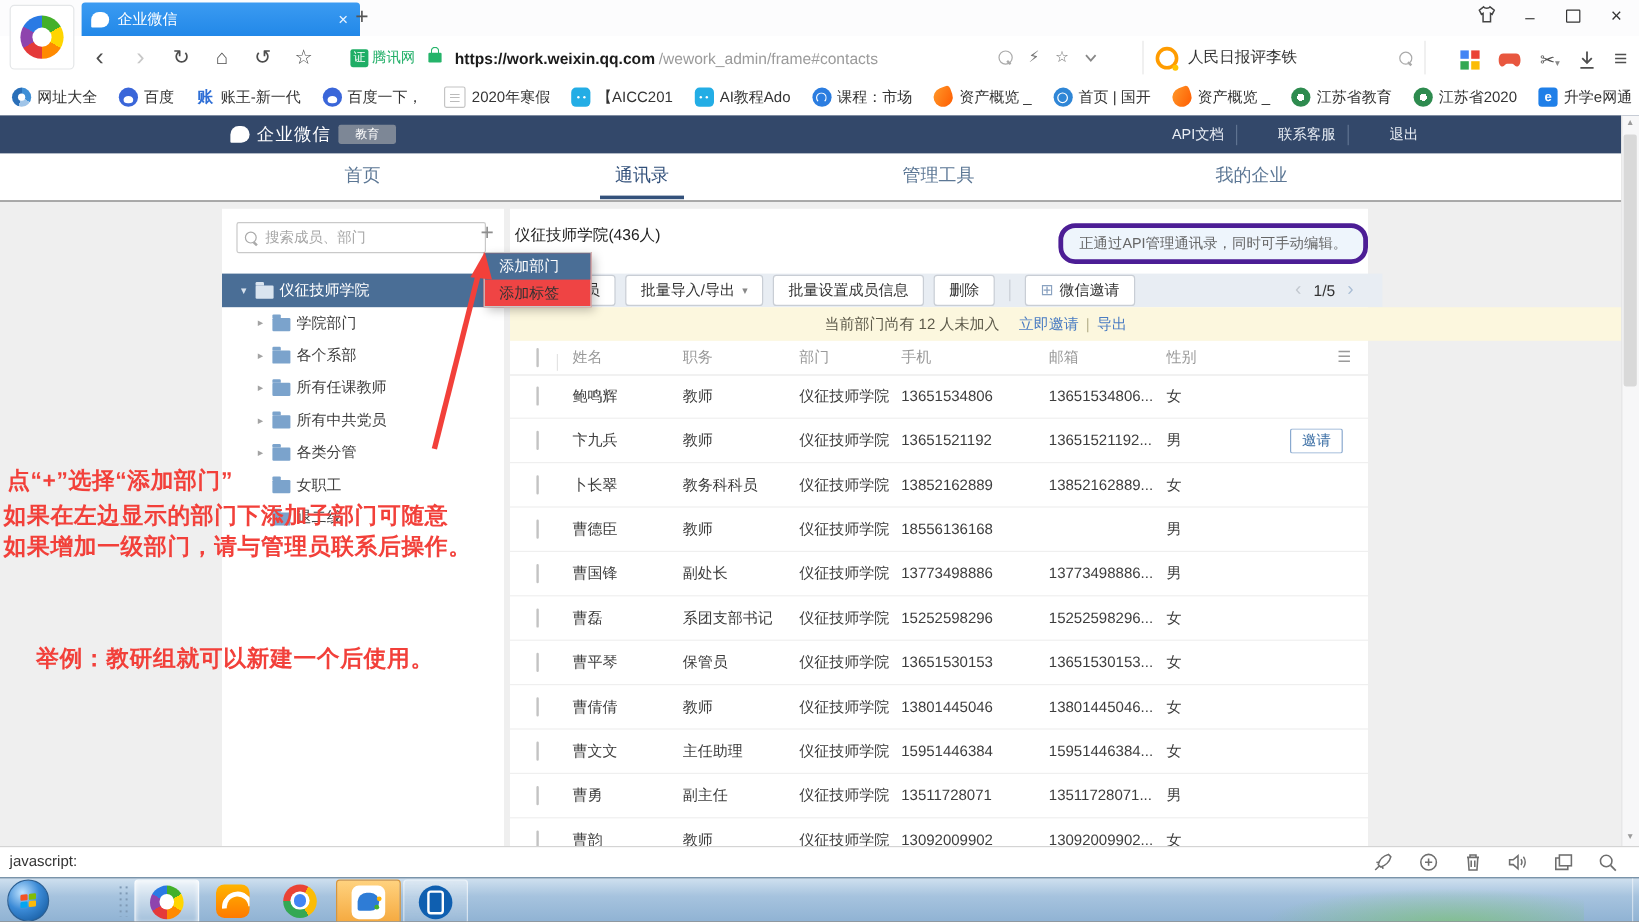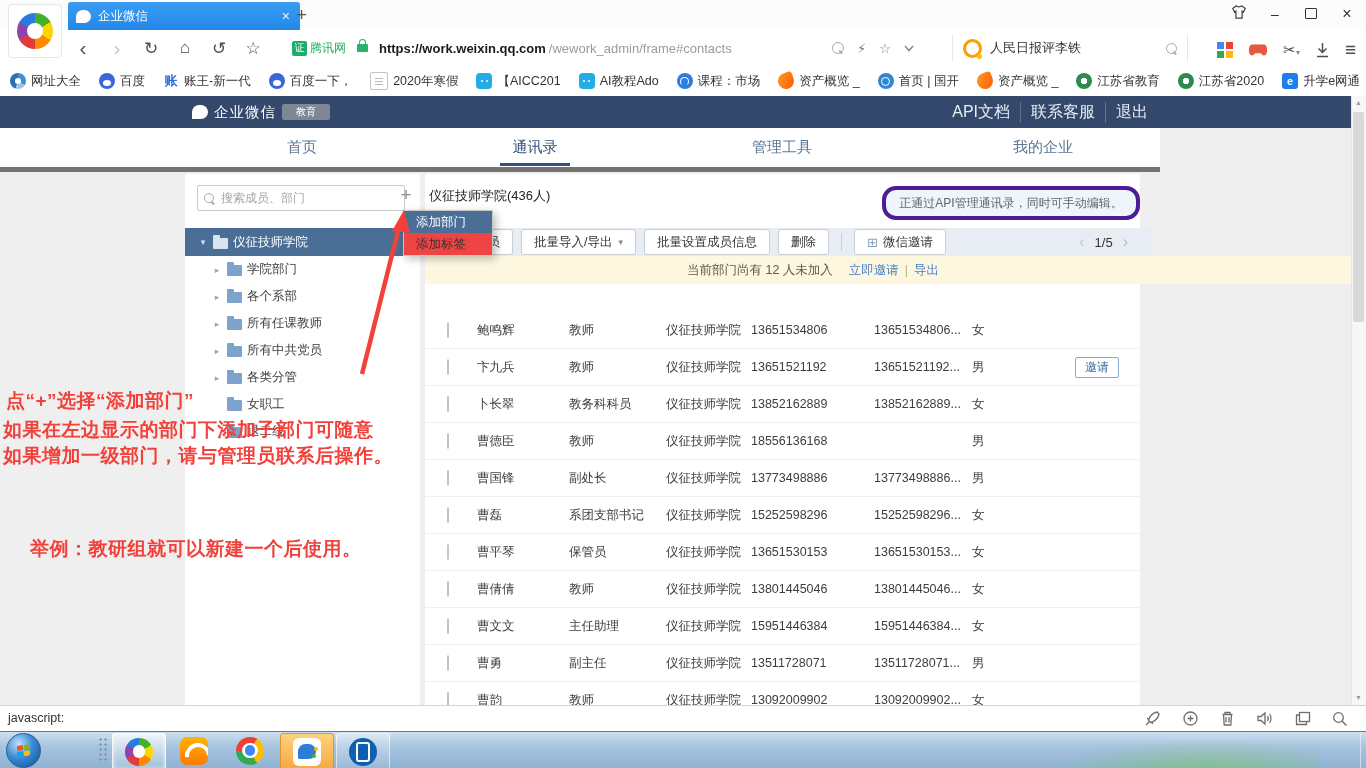--- a/index.html
+++ b/index.html
@@ -64,24 +64,24 @@
   .bm-ico[data-icon="emblem"]{border-radius:50%;background:radial-gradient(circle,#fff 0 3px,#2e8b4f 3px 8px);}
   .bm-ico[data-icon="ewt"]{background:#1f7fe8;}
   .bm-ico[data-icon="ewt"]::before{content:"e";color:#fff;font-weight:bold;font-size:11px;}
   
   .page{position:absolute;left:0;top:96px;width:1366px;height:609px;background:#efefef;overflow:hidden;}
   .ww-header{position:absolute;left:0;top:0;width:1366px;height:32px;background:#33486a;display:flex;align-items:center;color:#fff;}
   .brand{position:absolute;left:192px;display:flex;align-items:center;gap:6px;}
   .brand-bubble{width:16px;height:14px;background:#fff;border-radius:8px 8px 8px 1px;}
   .brand-name{font-size:14.5px;color:#fdfdfe;letter-spacing:1px;}
   .brand-badge{background:#7d8796;color:#fff;font-size:10px;padding:1px 14px;border-radius:2px;}
-  .hlinks{position:absolute;right:208px;display:flex;align-items:center;font-size:16px;color:#e8edf4;}
+  .hlinks{position:absolute;right:174px;display:flex;align-items:center;font-size:12px;color:#e8edf4;gap:24px;}
   .hlinks span{padding:0 10px;border-right:1px solid #5f7391;}
   .hlinks span:last-child{border-right:none;}
-  .ww-nav{position:absolute;left:0;top:32px;width:1160px;height:39px;background:#fff;border-bottom:5px solid #737373;}
+  .ww-nav{position:absolute;left:0;top:32px;width:1366px;height:39px;background:#fff;border-bottom:1px solid #737373;}
   .nav-tab{position:absolute;top:0;height:38px;line-height:38px;font-size:15px;color:#5c7795;text-align:center;width:90px;margin-left:-45px;}
   .nav-tab[data-active="true"]{color:#33517b;}
   .nav-tab[data-active="true"]::after{content:"";position:absolute;left:10px;right:10px;bottom:0;height:3px;background:#33517b;}
   
   .sidebar{position:absolute;left:185px;top:78px;width:235px;height:531px;background:#fff;}
   .s-search{position:absolute;left:12px;top:11px;width:194px;height:24px;border:1px solid #c9c9c9;border-radius:2px;background:#fff;display:flex;align-items:center;padding:0 6px;gap:5px;}
   .s-search input{border:none;outline:none;width:150px;font-size:12px;color:#333;font-family:inherit;background:transparent;}
   .s-search input::placeholder{color:#a6a6a6;}
   .mag{width:8px;height:8px;border:1.5px solid #aaa;border-radius:50%;position:relative;flex:none;}
   .mag::after{content:"";position:absolute;left:7px;top:7px;width:4px;height:1.5px;background:#aaa;transform:rotate(45deg);transform-origin:0 0;}
@@ -447,20 +447,27 @@
         <span class="pg-next">›</span>
       </div>
 
       <div class="notice">
         <span>当前部门尚有 12 人未加入</span>
         <a class="n-link1">立即邀请</a>
         <span class="n-sep">|</span>
         <a>导出</a>
       </div>
 
+      <div class="thead">
+        <span class="hd-chk"><span class="chk"></span></span>
+        <span style="display:contents;">
+          
+        <span class="th">姓名</span><span class="th">职务</span><span class="th">部门</span><span class="th">手机</span><span class="th">邮箱</span><span class="th">性别</span></span>
+        <span class="colcfg">☰</span>
+      </div>
 
       <div class="tbody">
 
           <div class="trow">
             <span><span class="chk"></span></span>
             <span class="cell">鲍鸣辉</span>
             <span class="cell">教师</span>
             <span class="cell">仪征技师学院 ;...</span>
             <span class="cell">13651534806</span>
             <span class="cell">13651534806...</span>

